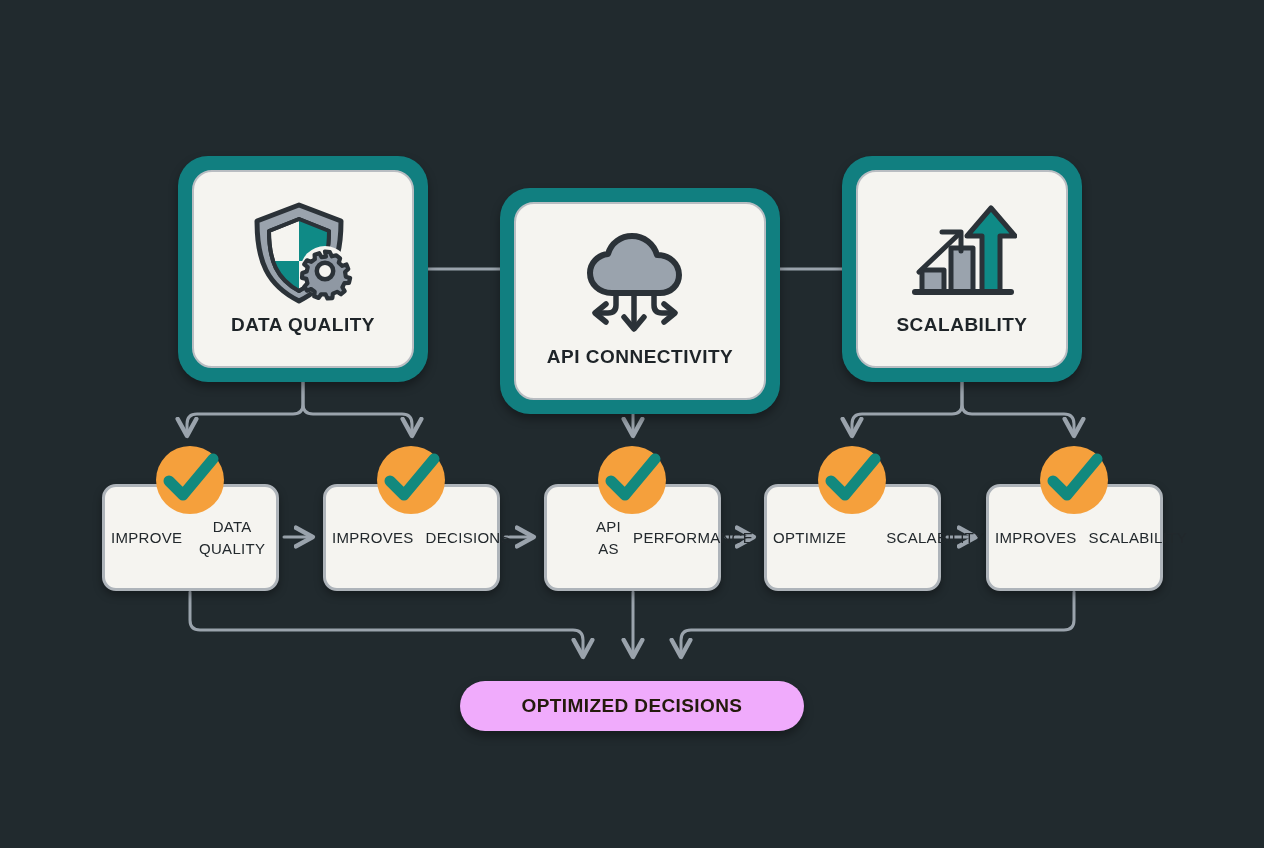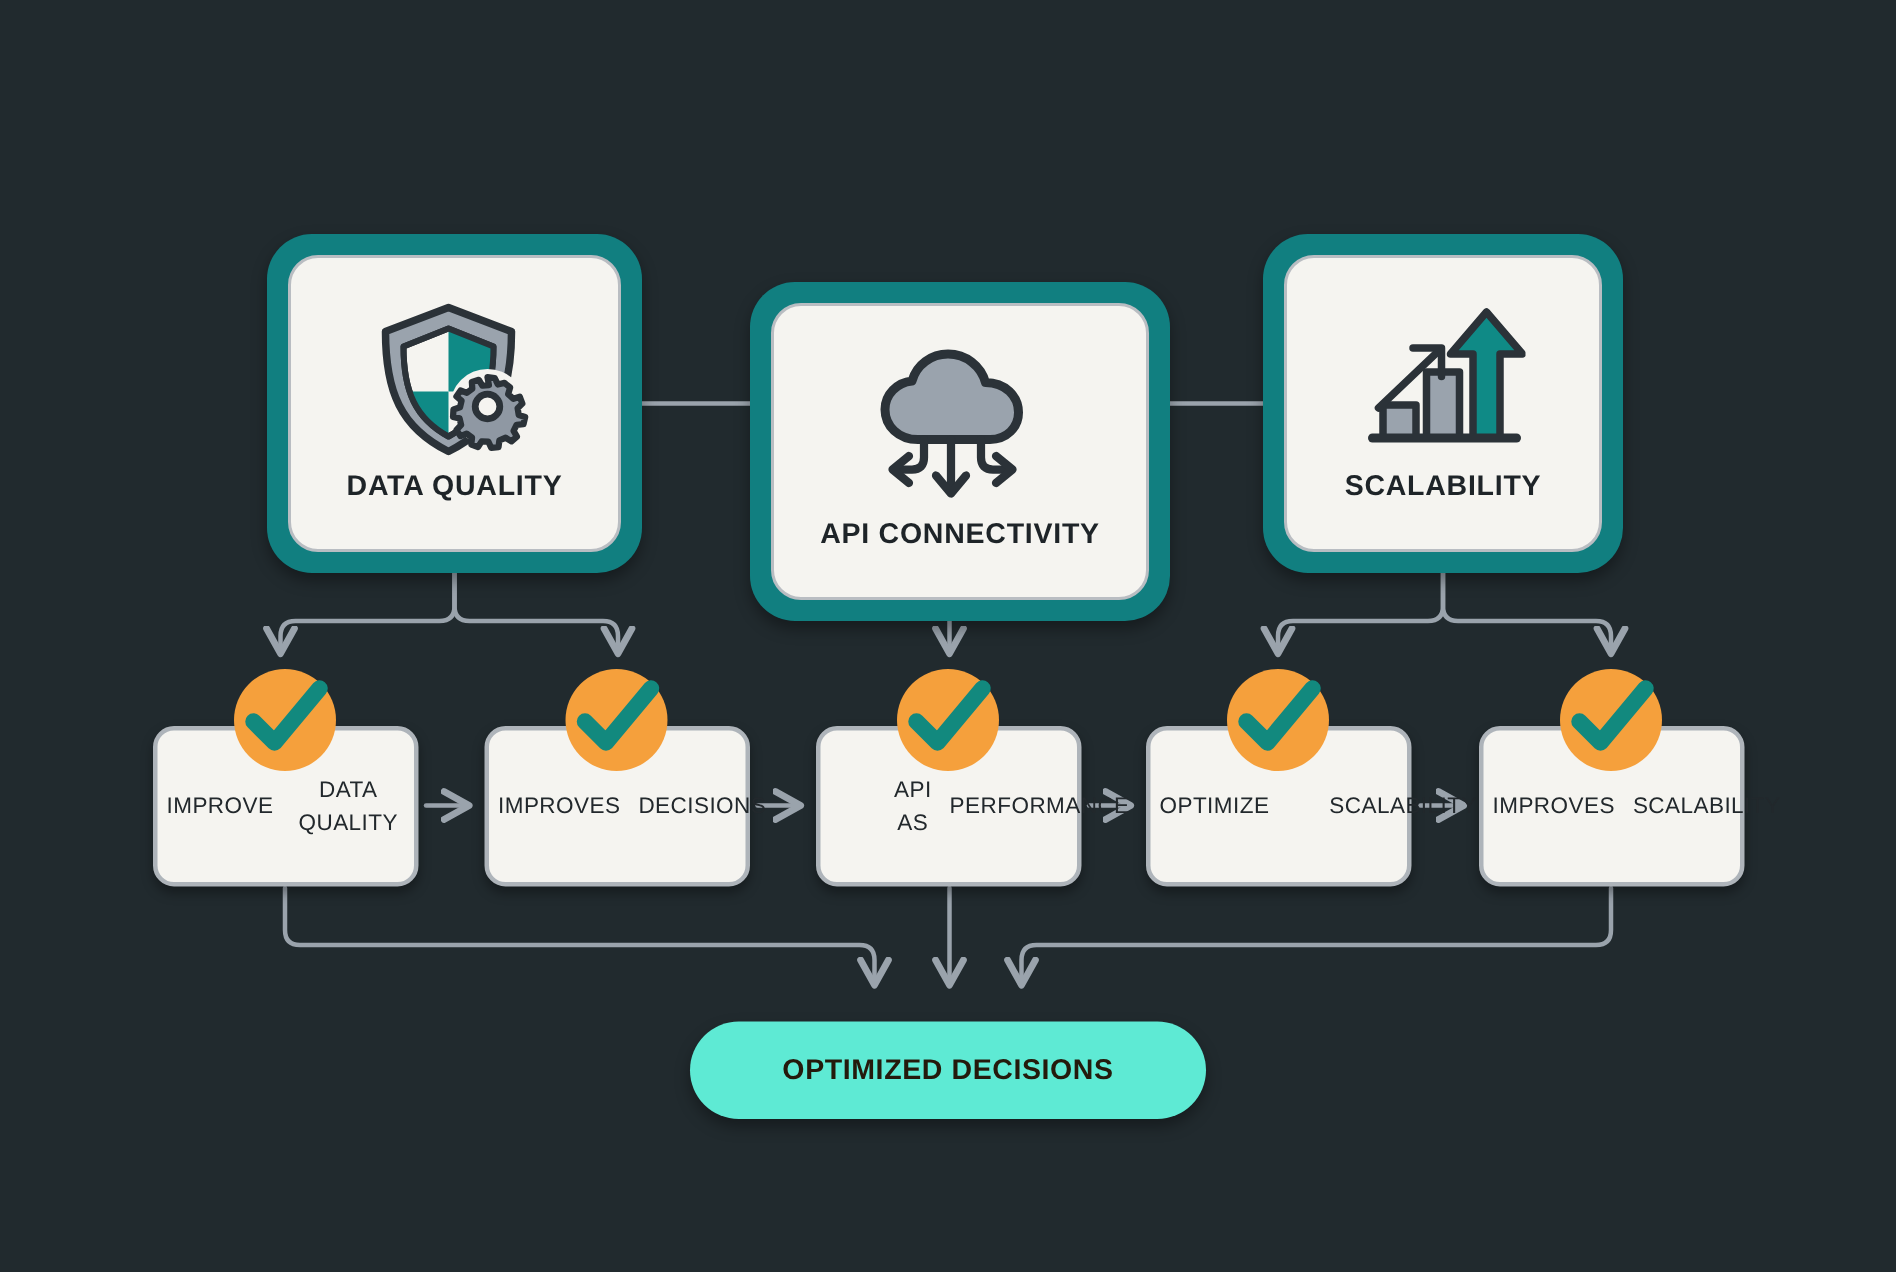--- a/index.html
+++ b/index.html
@@ -96,22 +96,22 @@
   #badge-0 { left: 156px; top: 446px; }
   #badge-1 { left: 377px; top: 446px; }
   #badge-2 { left: 598px; top: 446px; }
   #badge-3 { left: 818px; top: 446px; }
   #badge-4 { left: 1040px; top: 446px; }
 
   
   #outcome {
     position: absolute;
     left: 460px; top: 681px;
-    width: 344px; height: 65px;
-    background: #5eead4;
+    width: 344px; height: 50px;
+    background: #f0abfc;
     border-radius: 33px;
     display: flex; align-items: center; justify-content: center;
     box-shadow: 0 5px 10px rgba(0,0,0,.35);
     z-index: 3;
   }
   #outcome-label {
     font-size: 19px;
     font-weight: bold;
     letter-spacing: .4px;
     color: #241a0c;

